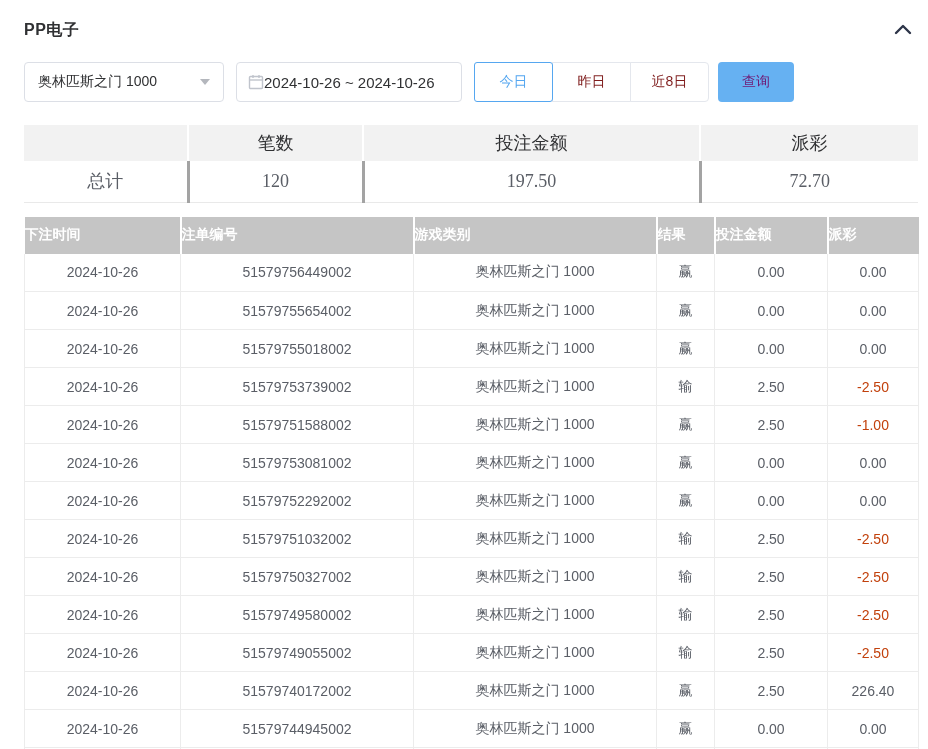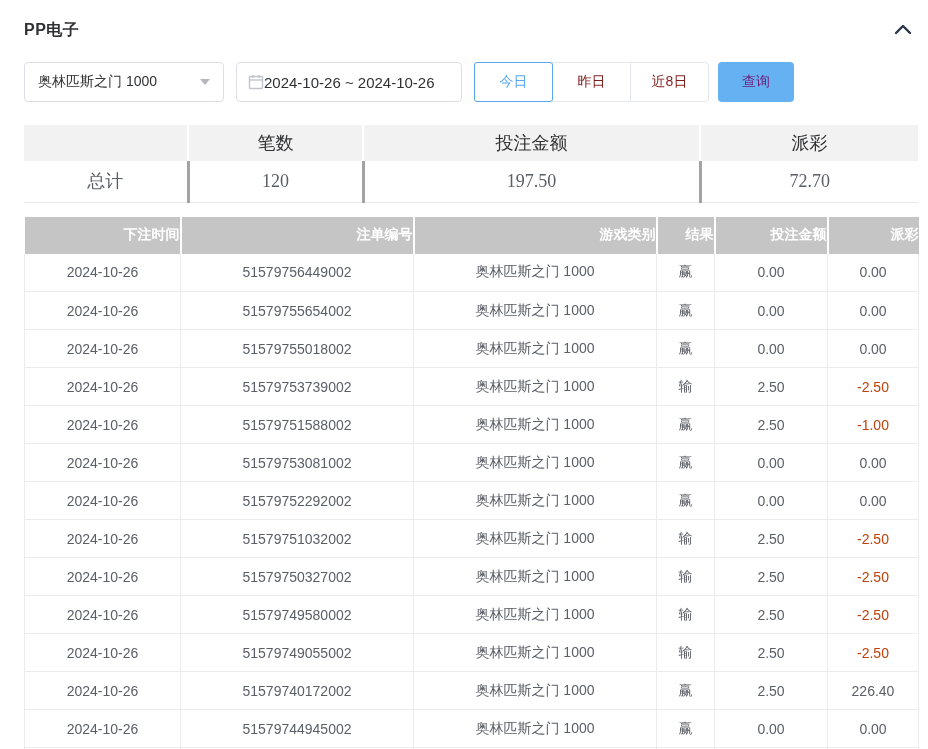--- a/index.html
+++ b/index.html
@@ -115,21 +115,21 @@
   .bet-table {
     width: 894px;
     margin: 14px 0 0 24px;
     font-size: 14px;
   }
   .bet-table th {
     height: 37px;
     background: #c5c5c5;
     color: #ffffff;
     font-weight: bold;
-    text-align: right;
+    text-align: left;
     border-right: 2px solid #ffffff;
   }
   .bet-table th:last-child { border-right: none; }
   .bet-table td {
     height: 38px;
     text-align: center;
     color: #5a5e66;
     background: #fff;
     border-bottom: 1px solid #ececec;
     border-right: 1px solid #ececec;

